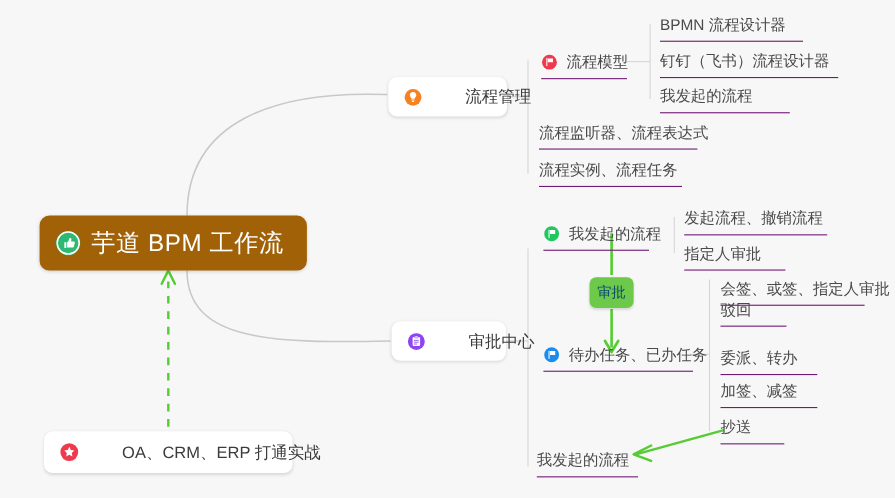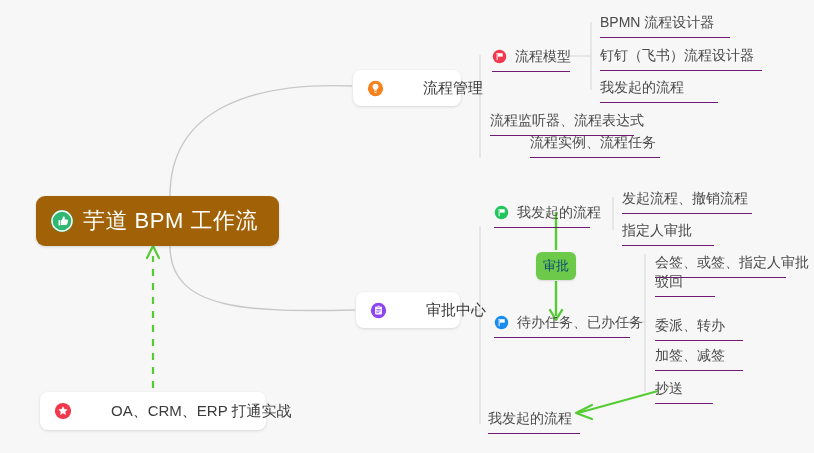--- a/index.html
+++ b/index.html
@@ -195,21 +195,21 @@
   </div>
 
   <div class="uline" style="left:600px; top:73px; width:118px;">
     <span class="u-label">我发起的流程</span>
   </div>
 
   <div class="uline" style="left:490px; top:106px; width:144px;">
     <span class="u-label">流程监听器、流程表达式</span>
   </div>
 
-  <div class="uline" style="left:490px; top:128px; width:130px;margin-left:40px;">
+  <div class="uline" style="left:490px; top:140px; width:130px;">
     <span class="u-label">流程实例、流程任务</span>
   </div>
 
   <div class="card" id="node-shenpi-zhongxin">
     <span class="icon">
       <svg width="17" height="17" viewBox="0 0 20 20">
         <circle cx="10" cy="10" r="9" fill="#8e44f0"></circle>
         <rect x="6" y="5.2" width="8" height="9.6" rx="1.2" fill="#ffffff"></rect>
         <rect x="8.2" y="4" width="3.6" height="2.1" rx="0.8" fill="#ffffff" stroke="#8e44f0" stroke-width="0.7"></rect>
         <rect x="7.4" y="8.2" width="5.2" height="0.9" fill="#8e44f0"></rect>

